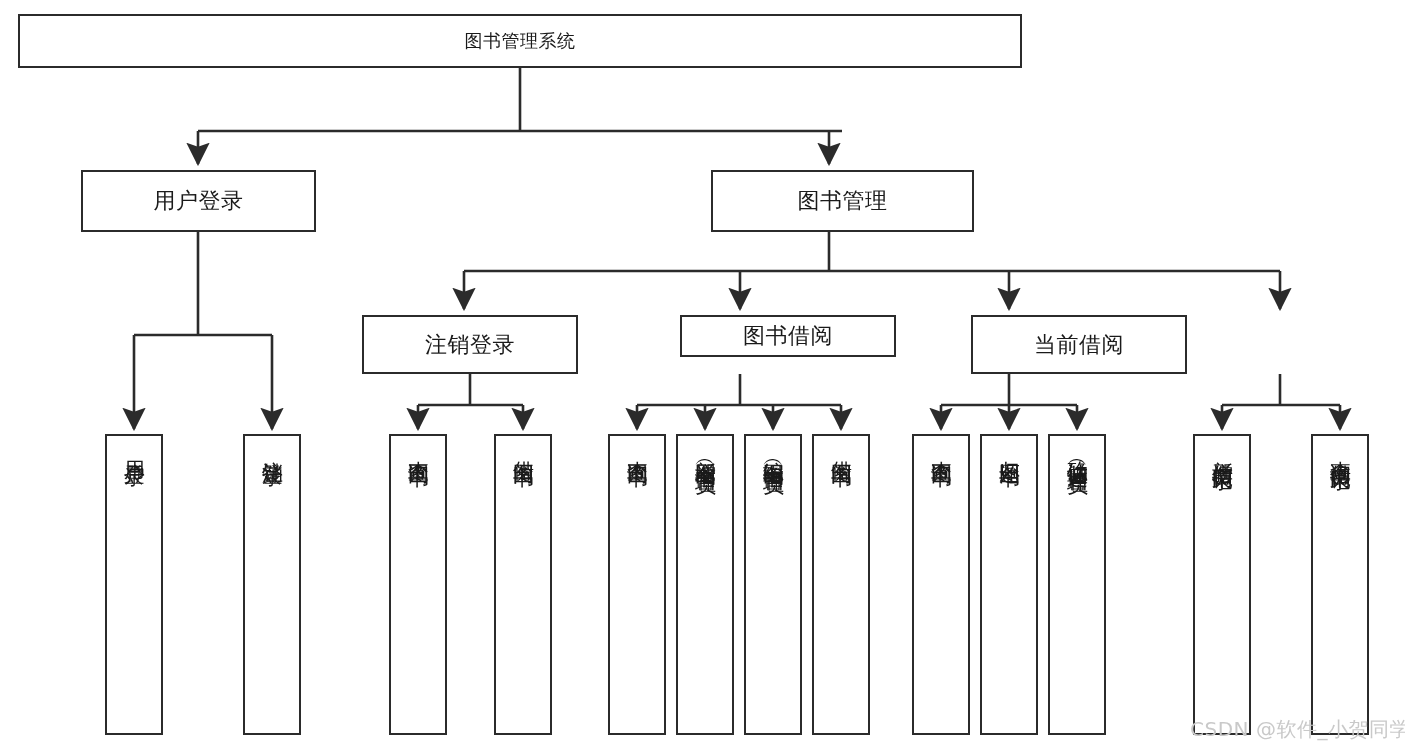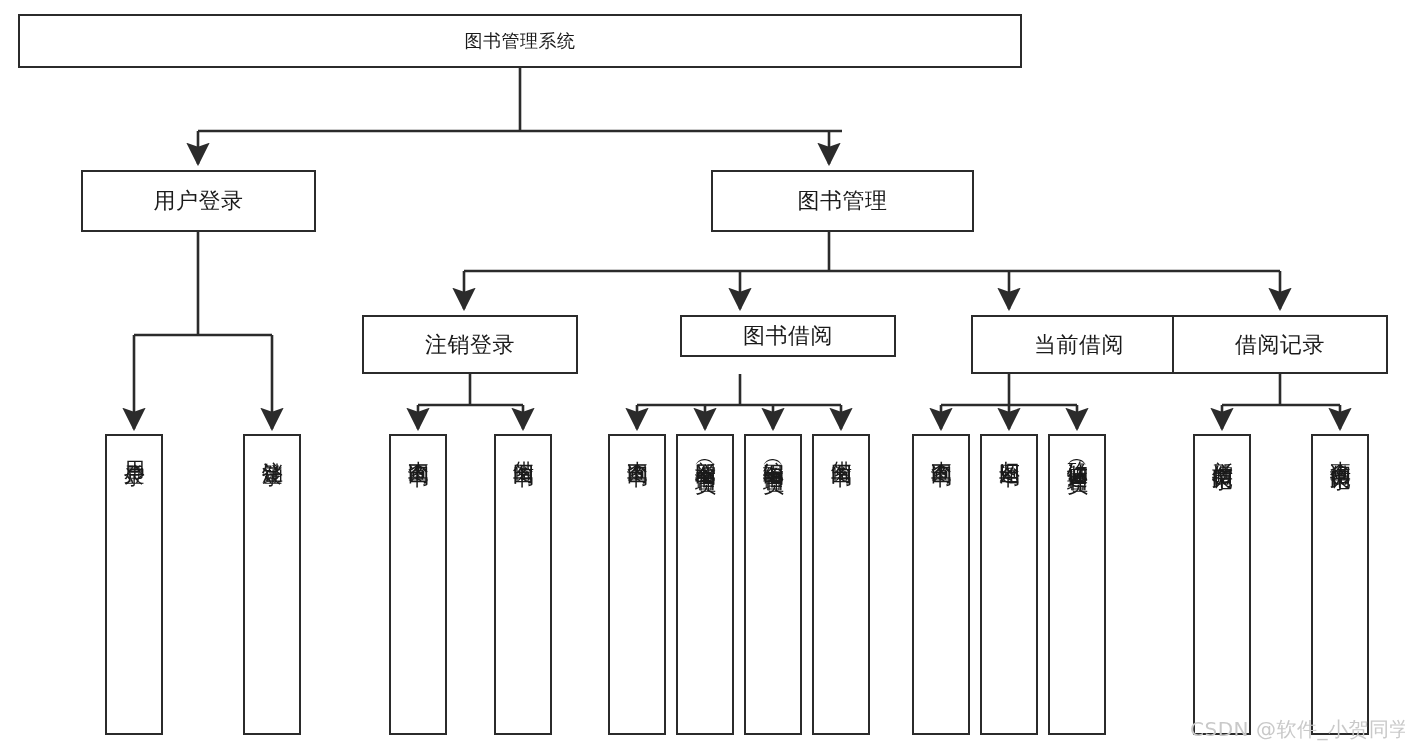--- a/index.html
+++ b/index.html
@@ -135,23 +135,20 @@
 
   <div class="node horizontal" style="left:362px; top:315px; width:216px; height:59px;">
     <span class="label">注销登录</span>
   </div>
   <div class="node horizontal" style="left:636px; top:315px; width:216px; height:42px;margin-left:44px;">
     <span class="label">图书借阅</span>
   </div>
   <div class="node horizontal" style="left:946px; top:315px; width:216px; height:59px;margin-left:25px;">
     <span class="label">当前借阅</span>
   </div>
-  <div class="node horizontal" style="left:1172px; top:315px; width:216px; height:59px;">
-    <span class="label">借阅记录</span>
-  </div>
 
   <div class="node vertical" style="left:105px; top:434px; width:58px; height:301px;">
     <span class="label">用户登录</span>
   </div>
   <div class="node vertical" style="left:243px; top:434px; width:58px; height:301px;">
     <span class="label">注销登录</span>
   </div>
 
   <div class="node vertical" style="left:389px; top:434px; width:58px; height:301px;">
     <span class="label">查询图书</span>

